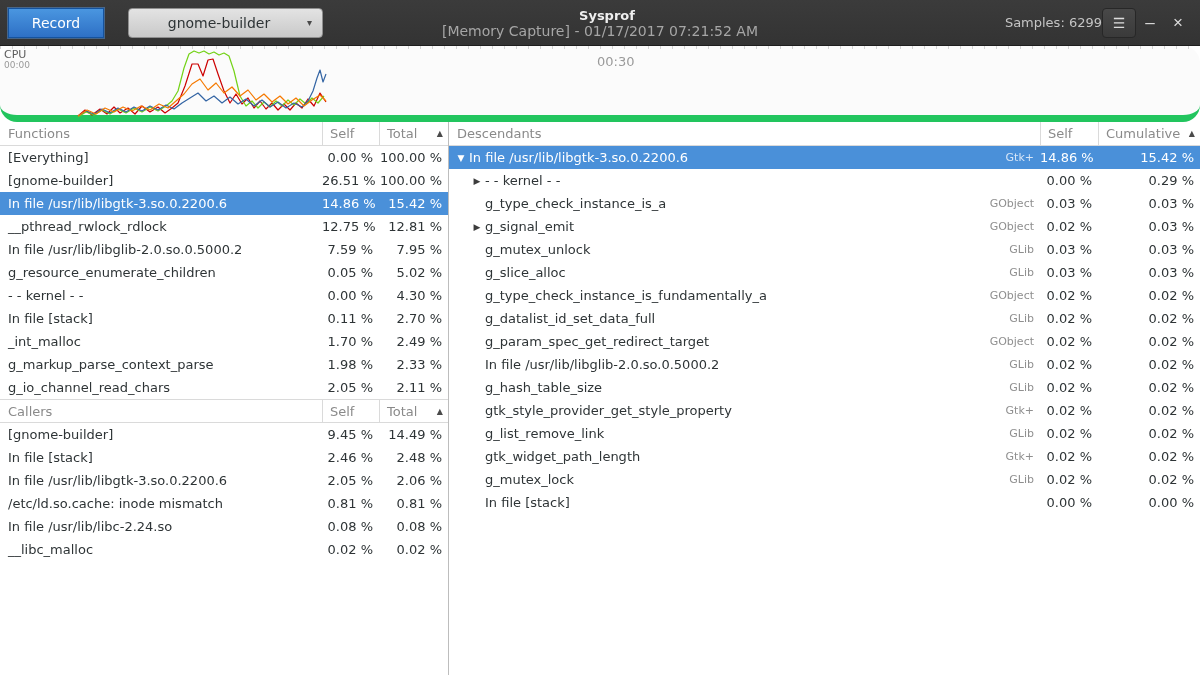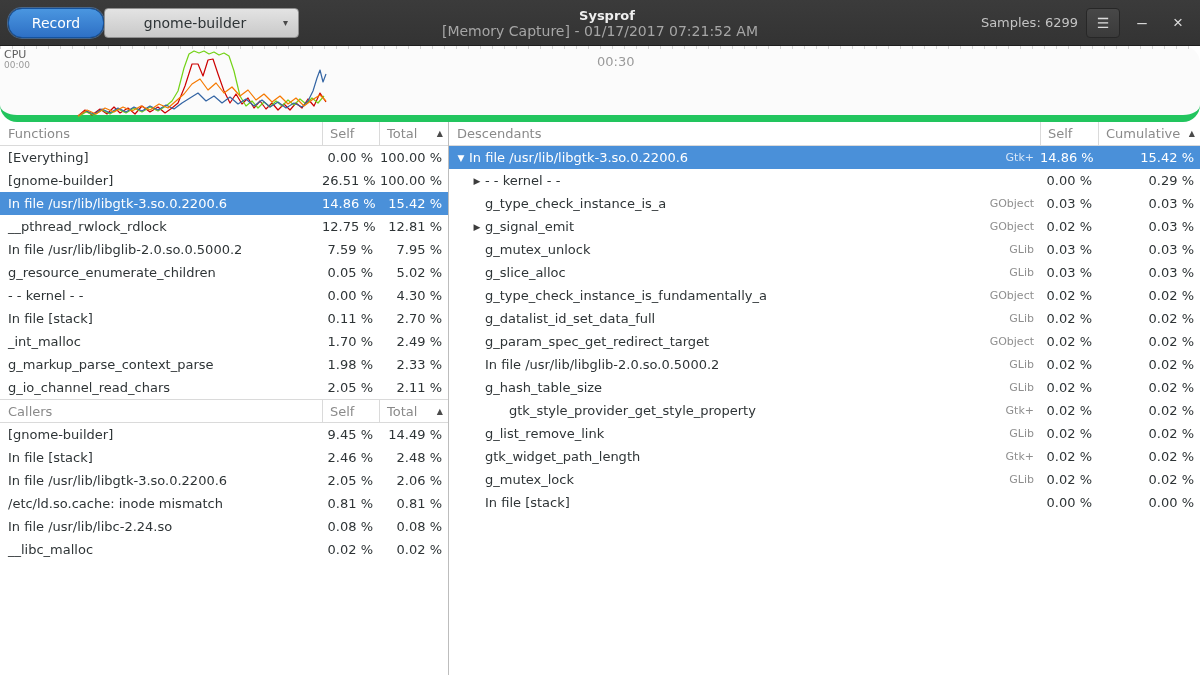--- a/index.html
+++ b/index.html
@@ -3,33 +3,33 @@
 <meta charset="utf-8">
 <style>
   * { box-sizing: border-box; margin: 0; padding: 0; }
   html,body { width:1200px; height:675px; overflow:hidden; background:#fff;
     font-family:"DejaVu Sans","Liberation Sans",sans-serif; }
   .window { width:1200px; height:675px; display:flex; flex-direction:column; background:#fff; }
 
   
   .headerbar { height:46px; flex:0 0 46px; background:linear-gradient(#3b3b3b,#333333);
     border-bottom:1px solid #1e1e1e; display:flex; align-items:center; padding:0 8px; position:relative; }
-  .record-btn { height:30px; min-width:96px; border-radius:14px; font-size:14px; color:#fff;
+  .record-btn { height:30px; min-width:96px; border-radius:0; font-size:14px; color:#fff;
     background:linear-gradient(#4a96e0,#2e70c5); border:1px solid #15539e; cursor:pointer;
     box-shadow:0 0 0 1px rgba(90,160,240,.45); font-family:inherit; }
-  .process-btn { height:30px; min-width:195px; margin-left:0; border-radius:4px;
+  .process-btn { height:30px; min-width:195px; margin-left:24px; border-radius:4px;
     background:linear-gradient(#e3e3e3,#c9c9c9); border:1px solid #8f8f8f; color:#2e3436;
     font-size:14px; display:flex; align-items:center; padding:0 10px; cursor:pointer; font-family:inherit; }
   .process-btn .plabel { flex:1; text-align:center; }
   .process-btn .dd-arrow { font-size:10px; color:#4a4a4a; margin-left:8px; }
   .titlebox { position:absolute; left:50%; top:0; transform:translateX(-50%); height:46px;
     display:flex; flex-direction:column; justify-content:center; align-items:center; pointer-events:none; }
   .title { color:#efefef; font-size:13px; font-weight:bold; line-height:16px;margin-left:14px; }
   .subtitle { color:#a6a6a6; font-size:14px; line-height:14px; }
-  .header-right { margin-left:auto; display:flex; align-items:center; gap:8px;justify-content:space-between; }
+  .header-right { margin-left:auto; display:flex; align-items:center; gap:0;justify-content:space-between; }
   .samples { color:#c4c4c4; font-size:13px; }
   .menu-btn { width:34px; height:30px; border-radius:4px; background:linear-gradient(#484848,#3a3a3a);
     border:1px solid #272727; color:#dcdcdc; font-size:14px; cursor:pointer; }
   .win-btn { width:28px; height:30px; background:transparent; border:none; color:#dcdcdc;
     font-size:17px; cursor:pointer; line-height:30px; }
 
   
   .cpu-area { height:76px; flex:0 0 76px; position:relative; background:#fbfbfb;
     border-bottom:7px solid #22c55e;border-radius:17px; }
   .cpu-area svg { position:absolute; left:0; top:0; width:1200px; height:75px; }
@@ -324,21 +324,21 @@
           <div class="drow">
             <div class="cell dname" style="padding-left: 20px;">
               <span class="expander"></span>
               <span class="fnname">g_hash_table_size</span>
               <span class="category">GLib</span>
             </div>
             <div class="cell cnum">0.02 %</div>
             <div class="cell cnum">0.02 %</div>
           </div>
           <div class="drow">
-            <div class="cell dname" style="padding-left: 20px; gap: 24px;">
+            <div class="cell dname" style="padding-left: 20px;">
               <span class="expander"></span>
               <span class="fnname">gtk_style_provider_get_style_property</span>
               <span class="category">Gtk+</span>
             </div>
             <div class="cell cnum">0.02 %</div>
             <div class="cell cnum">0.02 %</div>
           </div>
           <div class="drow">
             <div class="cell dname" style="padding-left: 20px;">
               <span class="expander"></span>

